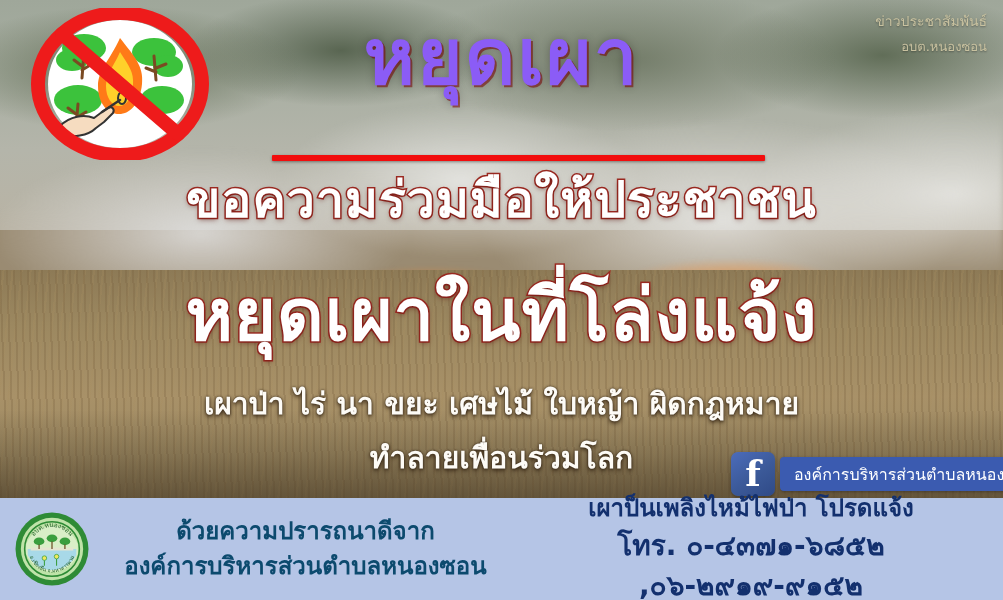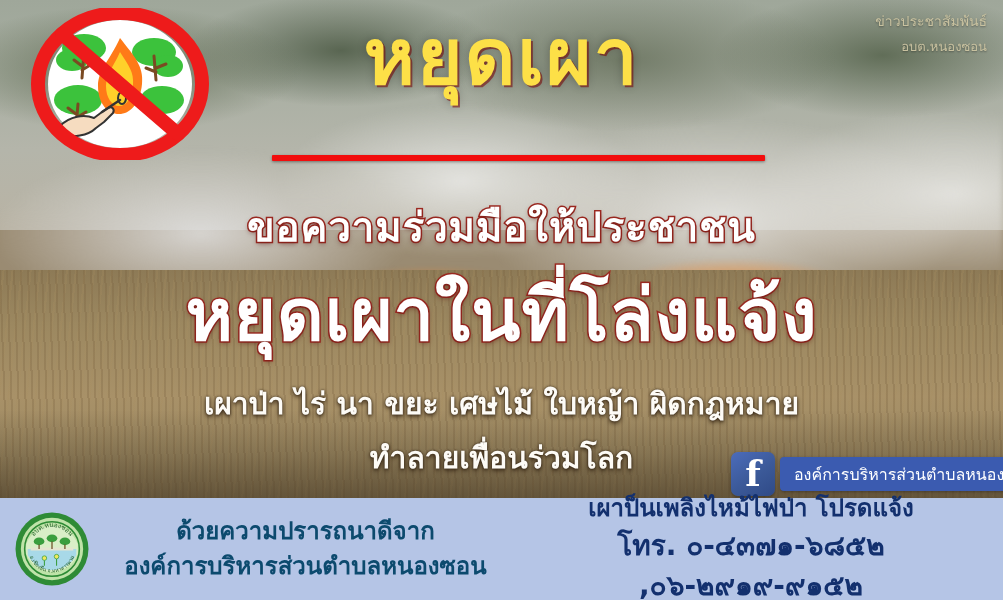--- a/index.html
+++ b/index.html
@@ -81,21 +81,21 @@
     position:absolute; right:16px; top:8px; text-align:right;
     color:#c9c2a0; font-size:14px; line-height:1.9;
     text-shadow:0 1px 2px rgba(0,0,0,.35);
     font-family:"DejaVu Sans","Liberation Sans",sans-serif;
   }
   .toptext div:last-child { font-size:13px; }
 
   
   .headline {
     position:absolute; left:0; top:18px; width:1003px; text-align:center;
-    color:#fde047; font-size:78px; font-weight:bold; line-height:1;
+    color:#8b5cf6; font-size:78px; font-weight:bold; line-height:1;
     letter-spacing:2px;
     font-family:"DejaVu Sans","Liberation Sans",sans-serif;
     text-shadow:
       2px 2px 0 rgba(120,0,0,.55),
       0 0 10px rgba(0,0,0,.25);
   }
   .rule {
     position:absolute; left:272px; top:155px; width:493px; height:6px;
     background:#f20d0d; border-radius:1px;
     box-shadow:0 1px 3px rgba(0,0,0,.4);
@@ -104,21 +104,21 @@
   
   .slogan {
     position:absolute; left:0; width:1003px; text-align:center;
     color:#ffffff; font-weight:bold; line-height:1.05;
     font-family:"DejaVu Sans","Liberation Sans",sans-serif;
     letter-spacing:1px;
     -webkit-text-stroke:3px #9e2a22;
     paint-order:stroke fill;
     text-shadow:0 2px 5px rgba(90,20,14,.55);
   }
-  .slogan-1 { top:206px; font-size:40px; }
+  .slogan-1 { top:174px; font-size:50px; }
   .slogan-2 { top:278px; font-size:72px; }
 
   
   .subline {
     position:absolute; left:0; width:1003px; text-align:center;
     color:#fdfbf6; font-size:30px; line-height:1.2; font-weight:600;
     font-family:"DejaVu Sans","Liberation Sans",sans-serif;
     text-shadow:0 2px 4px rgba(40,25,10,.85), 0 0 2px rgba(40,25,10,.9);
   }
   .subline-1 { top:386px; }

